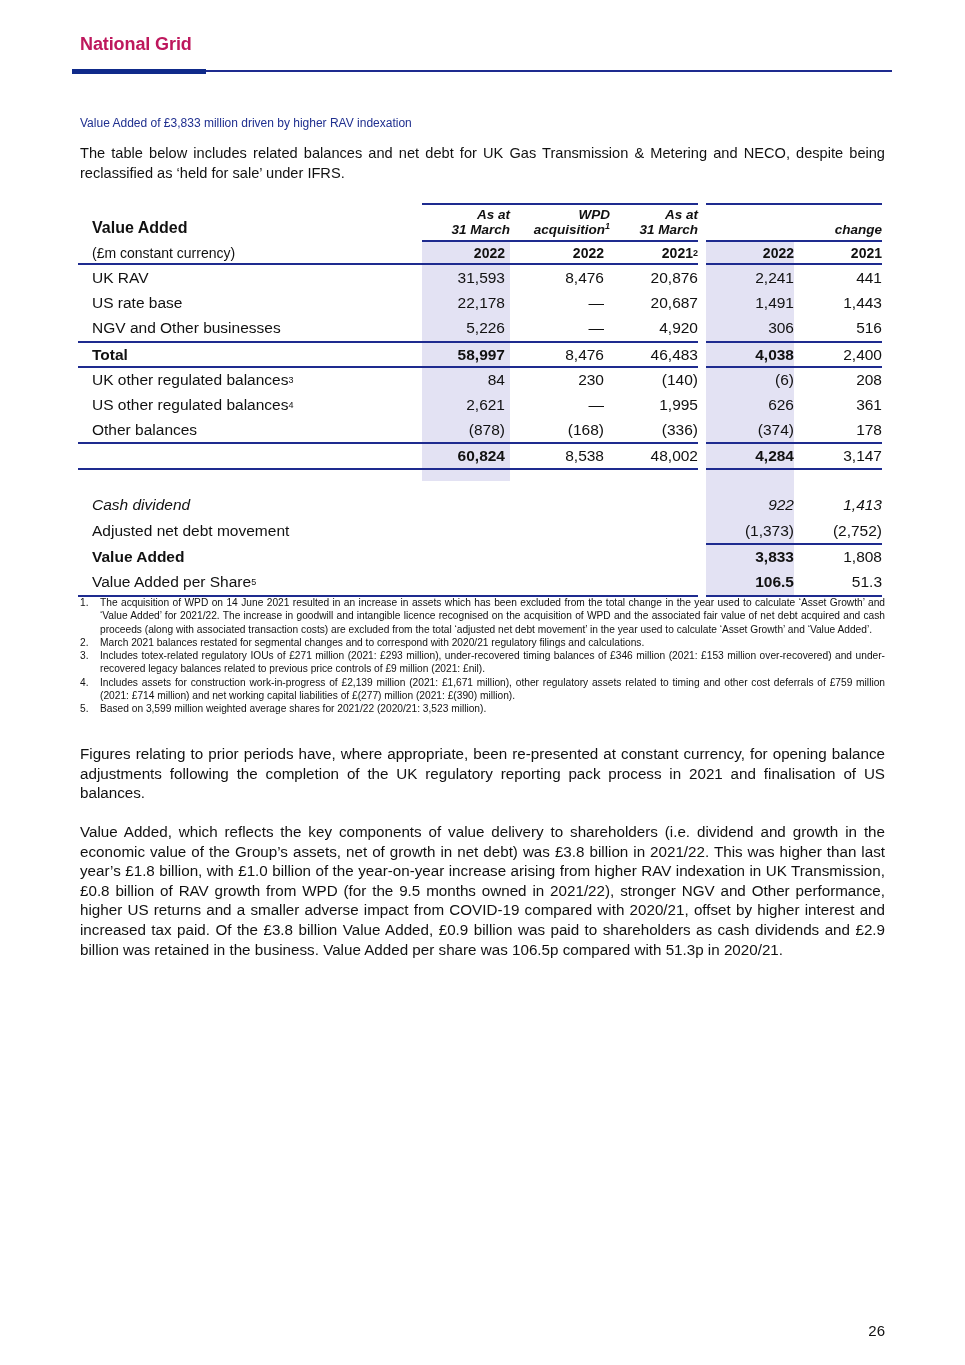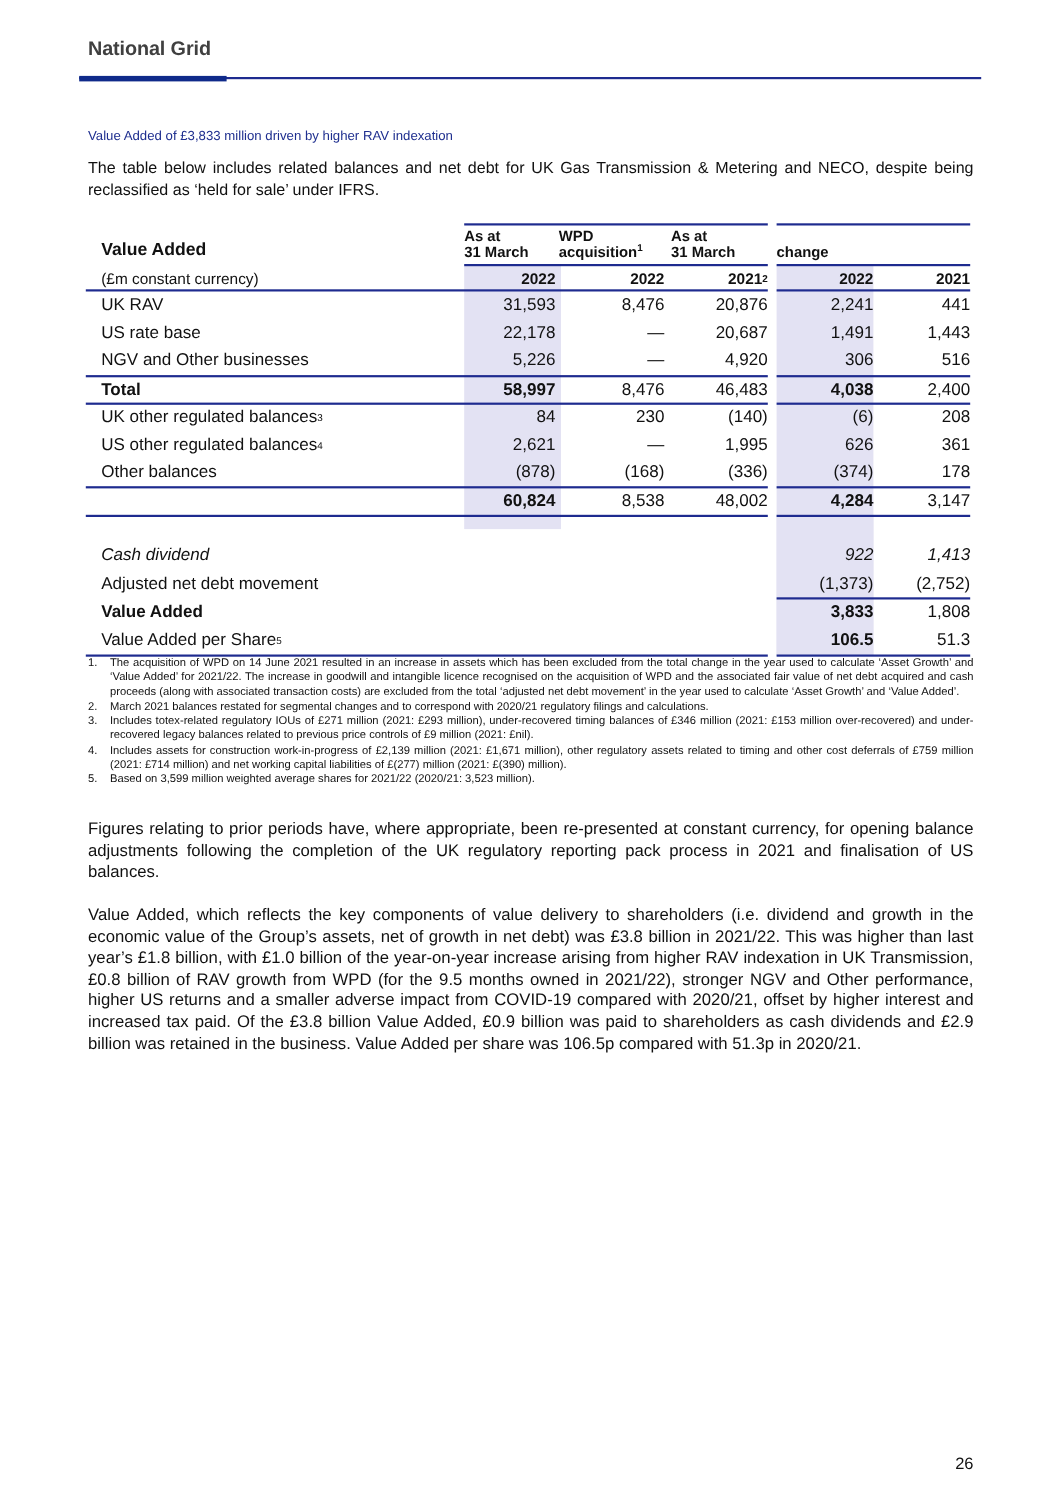--- a/index.html
+++ b/index.html
@@ -1,20 +1,20 @@
 <!DOCTYPE html>
 <html><head>
 <meta charset="utf-8">
 <style>
   * { box-sizing: border-box; margin: 0; padding: 0; }
   html, body { width: 965px; height: 1365px; background: #ffffff; }
   body { font-family: "Liberation Sans", sans-serif; color: #111; position: relative; overflow: hidden; }
 
   .header { position: absolute; left: 80px; right: 73px; top: 34px; height: 24px; display: flex; justify-content: space-between; align-items: baseline; }
-  .header .left, .header .right { font-weight: bold; font-size: 18px; color: #404040; letter-spacing: -0.1px; }
+  .header .left, .header .right { font-weight: bold; font-size: 18px; color: #be185d; letter-spacing: -0.1px; }
   .rule { position: absolute; left: 72px; top: 70px; width: 820px; height: 2px; background: #1e2b8f; }
   .rule-thick { position: absolute; left: 72px; top: 69px; width: 134px; height: 5px; background: #0f2a8a; }
 
   .content { position: absolute; left: 80px; width: 805px; }
   .section-title { top: 116px; font-size: 12px; color: #1f2f8f; }
   .intro { top: 143px; font-size: 14.6px; line-height: 20px; text-align: justify; }
 
   
   .tbl { position: absolute; left: 78px; top: 200px; width: 808px; }
   .row { position: absolute; left: 0; width: 808px; height: 25px; font-size: 15.5px; }
@@ -25,21 +25,21 @@
   .c3 { left: 526px; width: 94px; justify-content: flex-end; }
   .c4 { left: 628px; width: 88px; justify-content: flex-end; }
   .c5 { left: 716px; width: 88px; justify-content: flex-end; }
   .paren-adj { margin-right: -6px; }
   .bold { font-weight: bold; }
   sup { font-size: 9px; vertical-align: super; line-height: 0; }
 
   .shade { position: absolute; background: #e3e2f3; }
   .hline { position: absolute; height: 2px; background: #1e2b8f; }
 
-  .hdr-col { position: absolute; font-weight: bold; font-size: 13.5px; text-align: left; line-height: 15px; }
+  .hdr-col { position: absolute; font-weight: bold; font-size: 13.5px; text-align: right; line-height: 15px; font-style: italic; }
 
   .footnotes { position: absolute; left: 80px; top: 596px; width: 805px; font-size: 10.2px; line-height: 13.3px; }
   .fn { display: flex; }
   .fn .num { width: 20px; flex: none; }
   .fn .txt { flex: 1; text-align: justify; }
 
   .para { position: absolute; left: 80px; width: 805px; font-size: 15.2px; line-height: 19.6px; text-align: justify; }
   .page-num { position: absolute; right: 80px; top: 1322px; font-size: 15px; }
 </style>
 </head>

